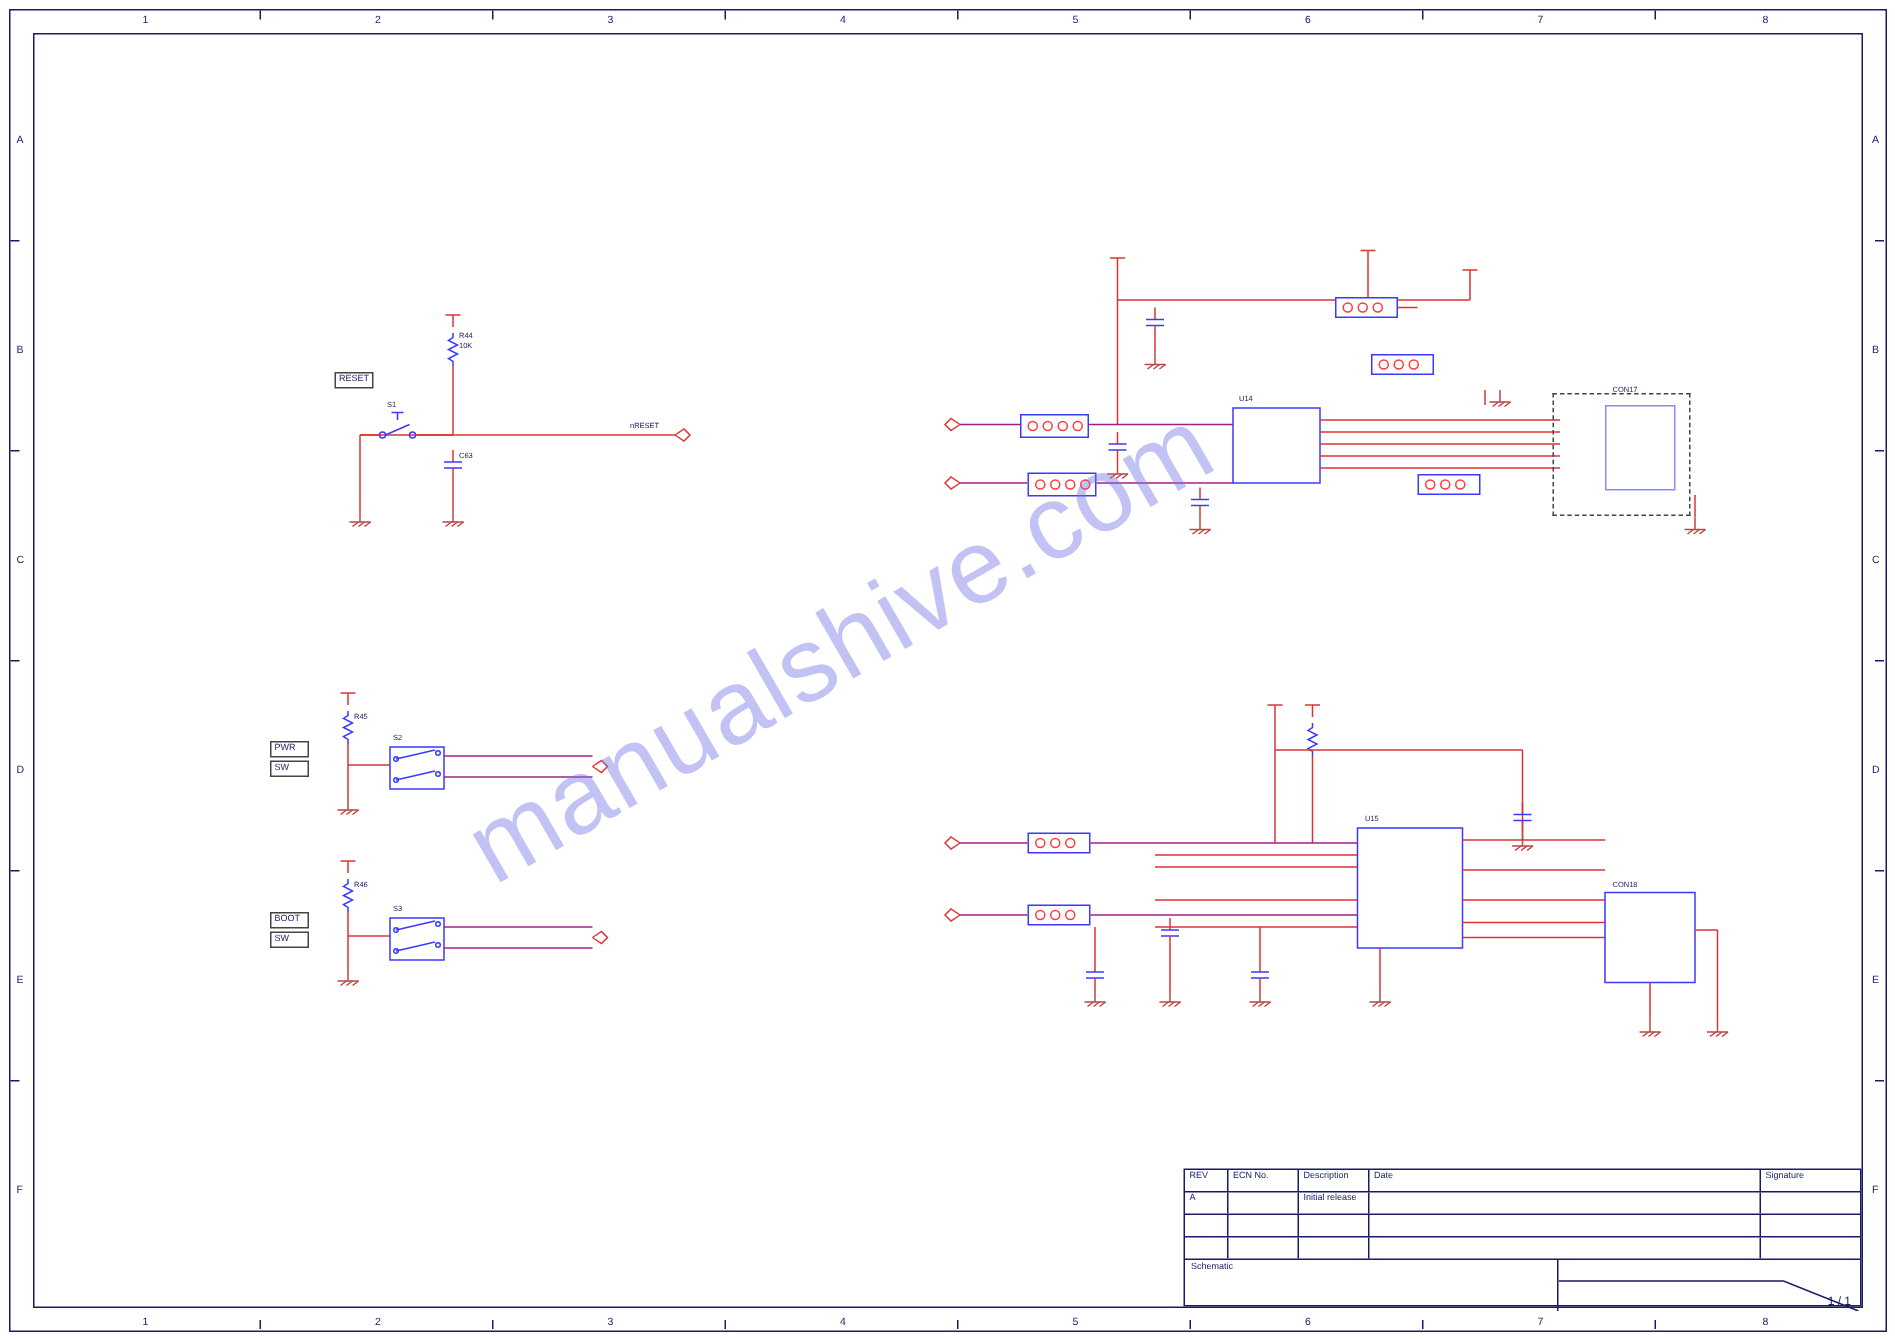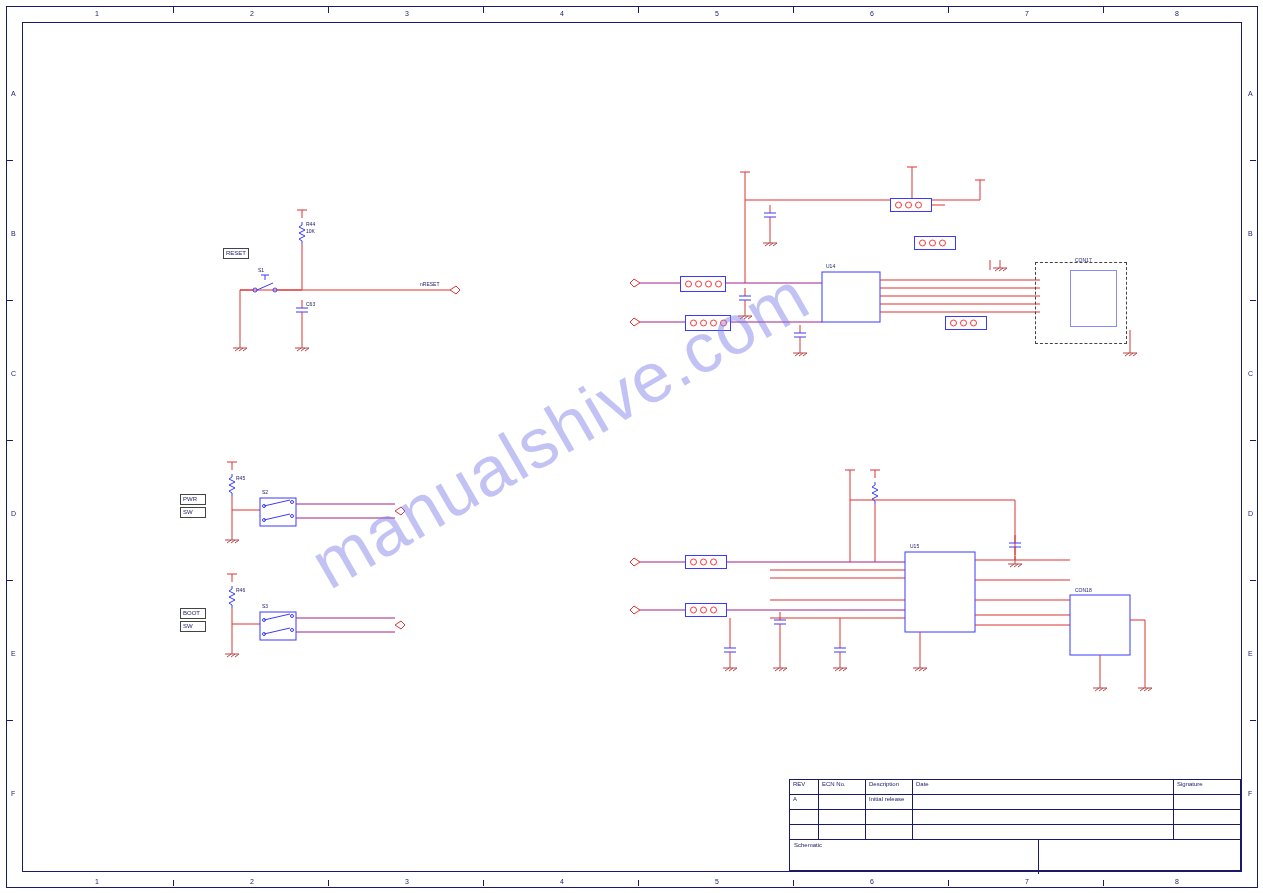--- a/index.html
+++ b/index.html
@@ -362,14 +362,20 @@
     <div class="cell" style="width:40px"></div>
     <div class="cell" style="width:40px"></div>
     <div class="cell wide"></div>
     <div class="cell" style="width:60px;border-right:none"></div>
   </div>
   <div class="main-row">
     <div class="left">
       <div></div>
       <div>Schematic</div>
     </div>
+    <div class="right">
+      <svg width="100%" height="100%" style="position:absolute;left:0;top:0">
+        <polyline points="0,14 150,14 200,34" fill="none" stroke="#1a1a66" stroke-width="1"></polyline>
+      </svg>
+      <span class="slash"><span>1</span> / <span>1</span></span>
+    </div>
   </div>
 </div>
 
 </body></html>

